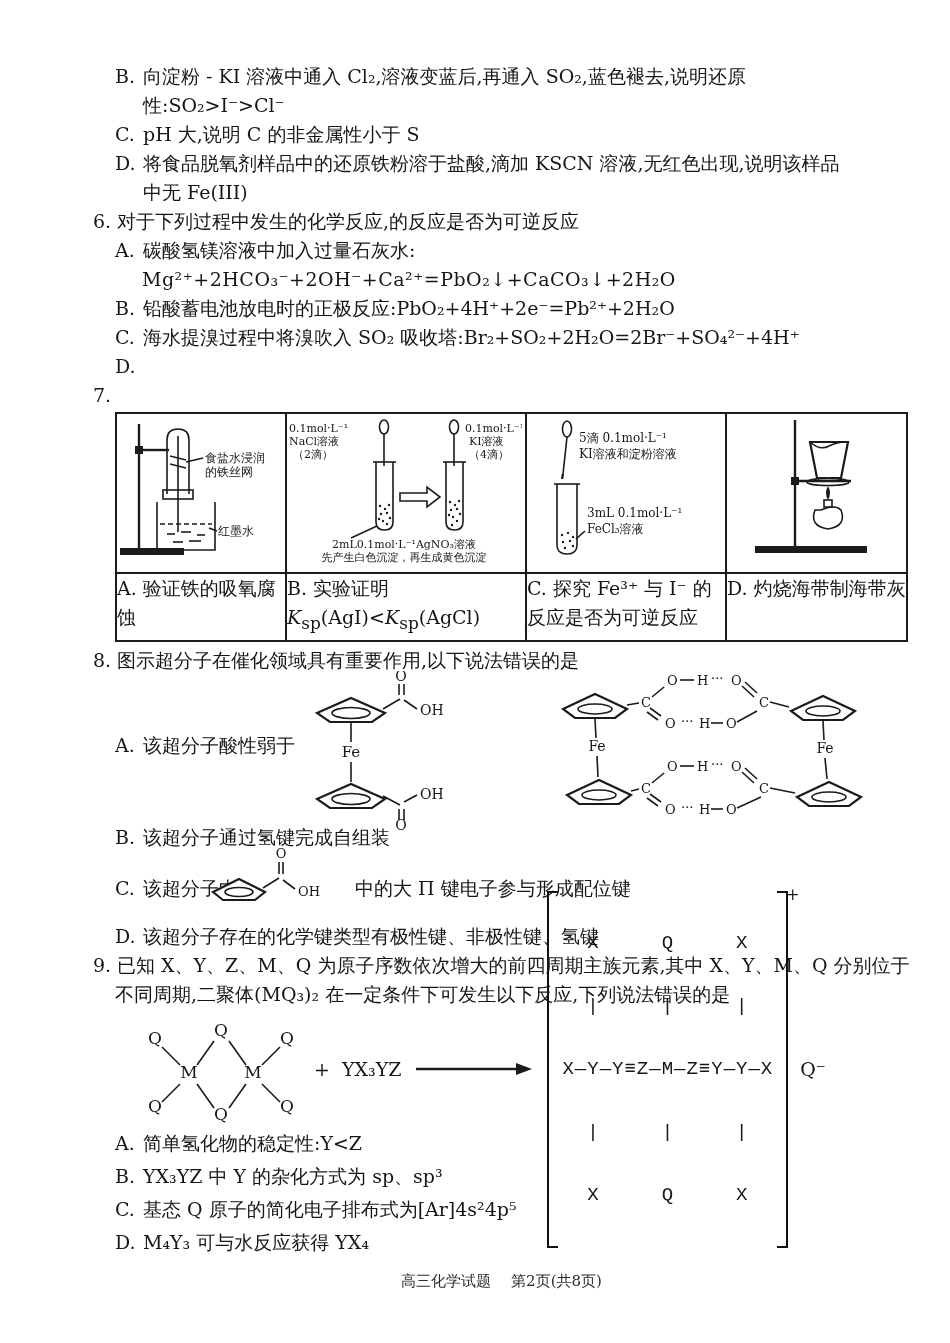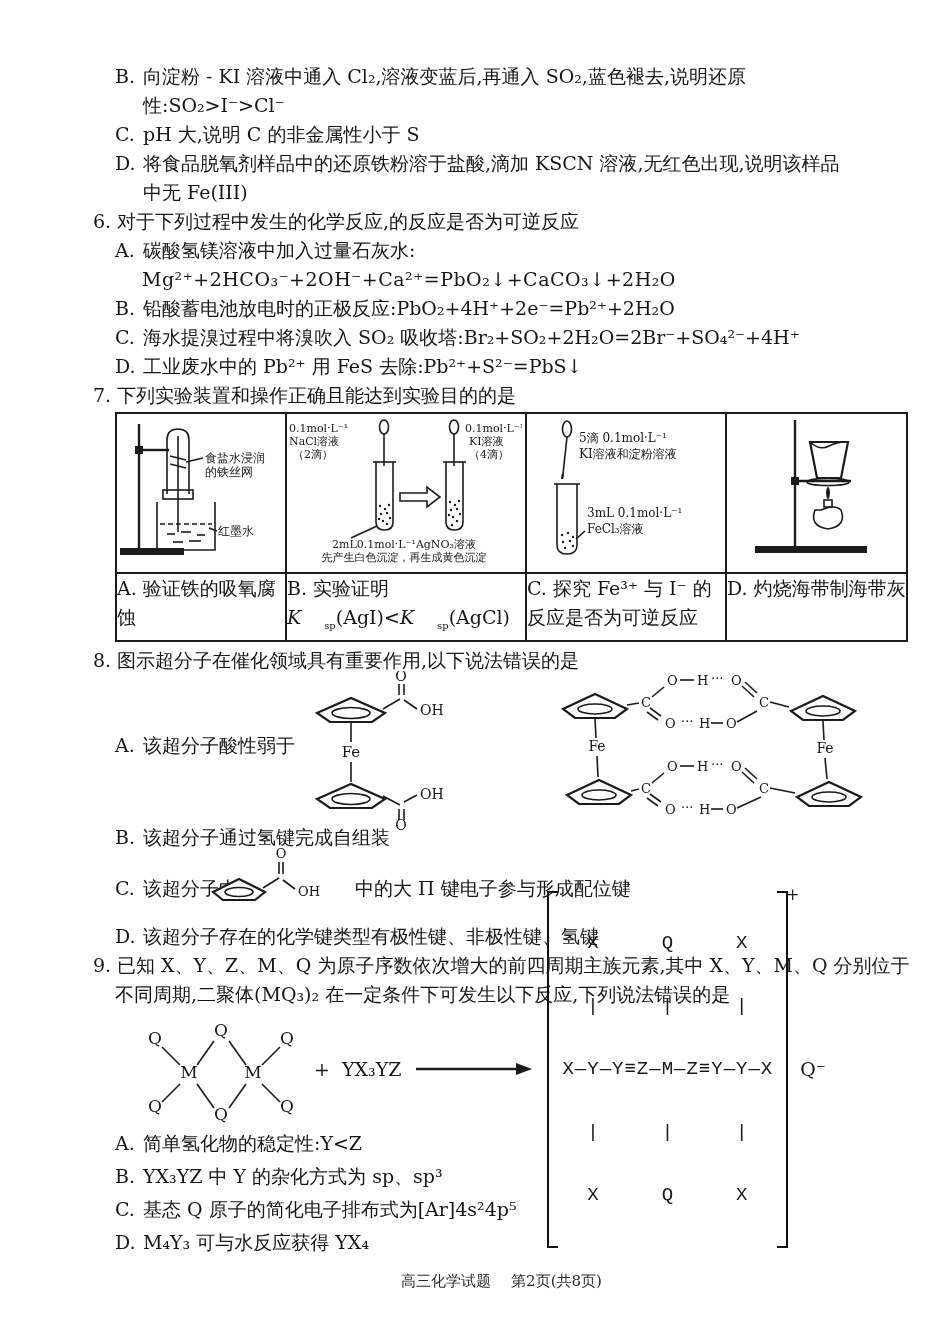--- a/index.html
+++ b/index.html
@@ -11,21 +11,21 @@
   .opt{display:flex;padding-left:22px;}
   .lbl{flex:0 0 28px;}
   .eq{padding-left:49px;letter-spacing:.5px;}
   .cont div{display:block;}
   
   table.exp{border-collapse:collapse;margin:2px 0 2px 22px;table-layout:fixed;}
   table.exp td{border:2px solid #1b1b1b;vertical-align:top;padding:0;}
   td.diag{height:150px;}
   td.cap{height:66px;font-size:19px;line-height:29px;padding:5px 9px;vertical-align:top;}
   .fml i{font-style:italic;}
-  .fml sub{font-size:10px;margin-left:23px;}
+  .fml sub{font-size:17px;}
   
   svg text{font-family:inherit;fill:#161616;}
   .t12{font-size:12px;}
   .t11{font-size:11px;}
   .t13{font-size:13px;}
   .t14{font-size:14px;}
   .t15{font-size:15px;}
   .t17{font-size:17px;}
   svg .ln{stroke:#1b1b1b;stroke-width:1.6;fill:none;}
   svg .lnb{stroke:#1b1b1b;stroke-width:2.4;fill:none;}
@@ -94,26 +94,24 @@
   <div class="opt">
     <span class="lbl">B.</span>
     <div>铅酸蓄电池放电时的正极反应:PbO₂+4H⁺+2e⁻=Pb²⁺+2H₂O</div>
   </div>
   <div class="opt">
     <span class="lbl">C.</span>
     <div>海水提溴过程中将溴吹入 SO₂ 吸收塔:Br₂+SO₂+2H₂O=2Br⁻+SO₄²⁻+4H⁺</div>
   </div>
   <div class="opt">
     <span class="lbl">D.</span>
-    <div>工业废水中的 Pb²⁺ 用 FeS 去除:Pb²⁺+S²⁻=PbS↓</div>
   </div>
 
   <div class="numline">
     <span class="num">7.</span>
-    <div>下列实验装置和操作正确且能达到实验目的的是</div>
   </div>
 
   <table class="exp">
     <tbody>
         <tr>
       <td class="diag" style="width:168px;">
         <svg width="168" height="150" viewBox="0 0 168 150">
           <line class="lnb" x1="22" y1="10" x2="22" y2="134"></line>
           <rect class="fil" x="3" y="134" width="64" height="7"></rect>
           <line class="lnb" x1="22" y1="36" x2="52" y2="36"></line>

